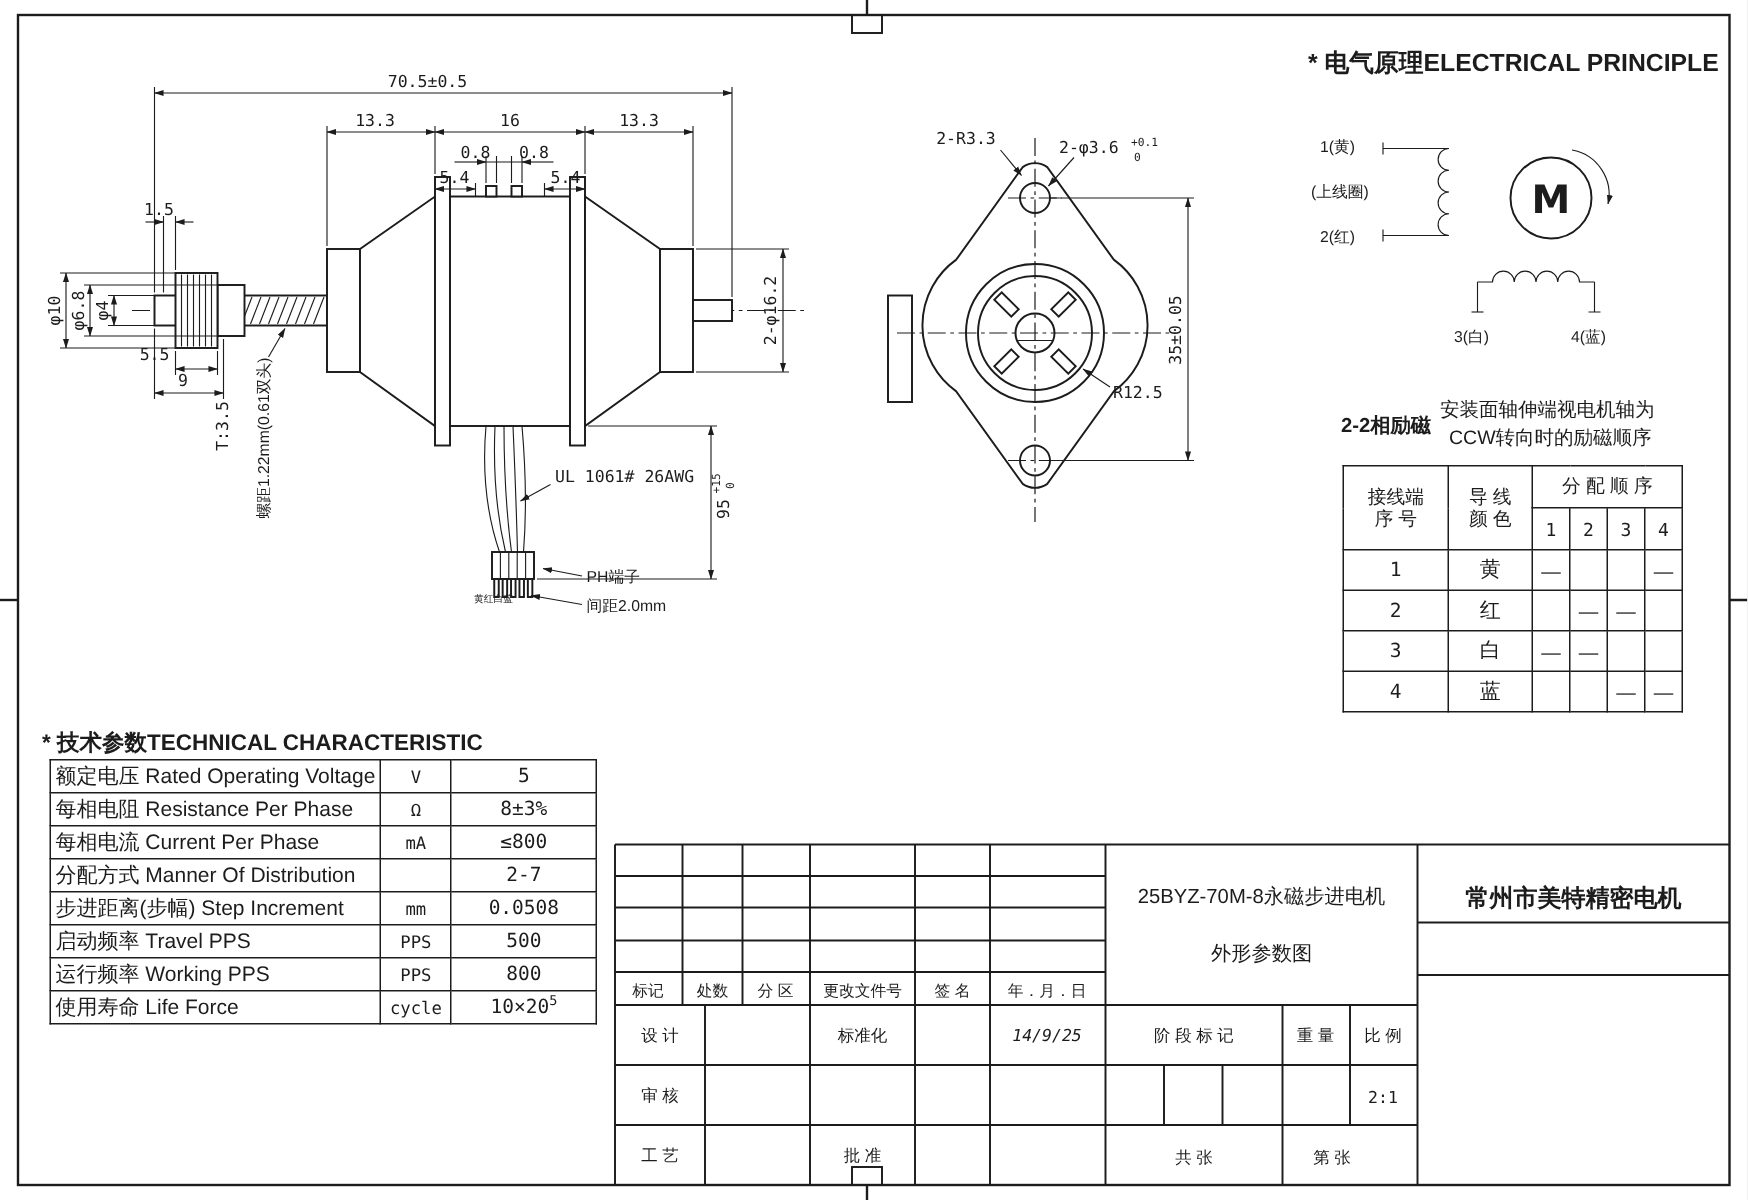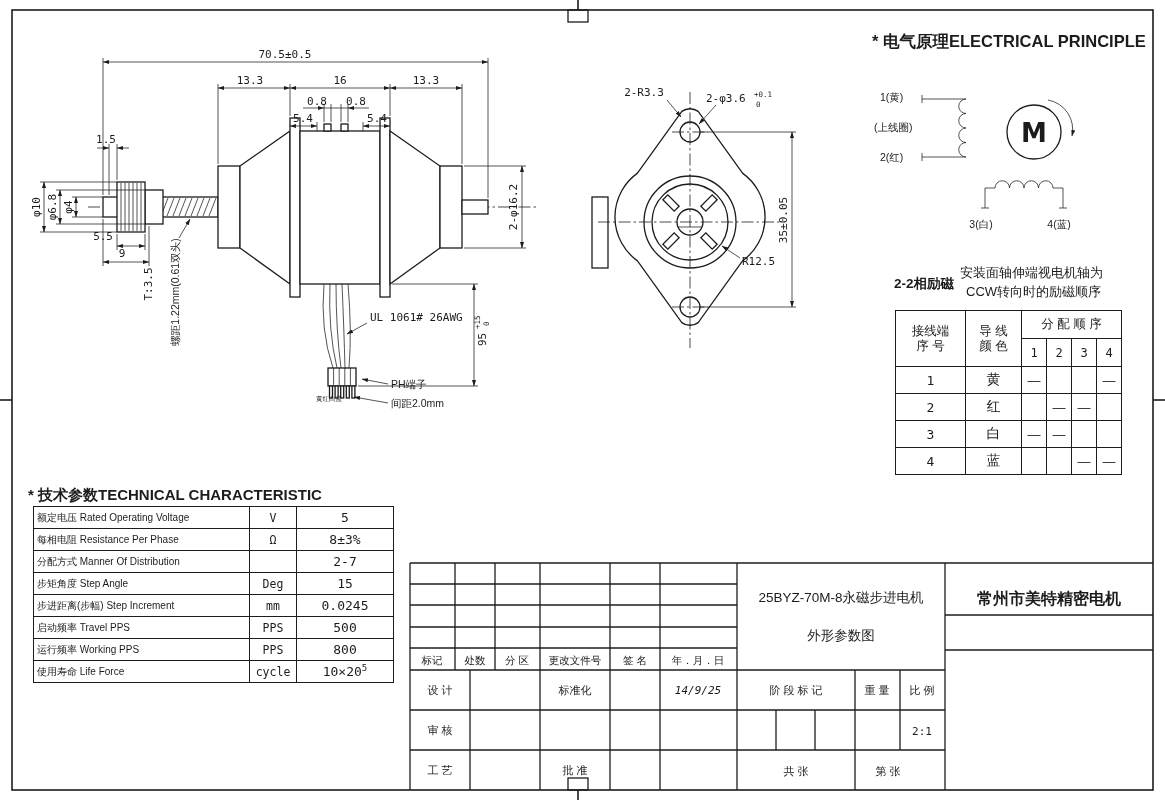--- a/index.html
+++ b/index.html
@@ -25,21 +25,21 @@
   .it{font-style:italic;}
   
   .ln{stroke:#1c1c1c;stroke-width:1.3;fill:none;}
   .lw{stroke:#1c1c1c;stroke-width:1.3;fill:#ffffff;}
   .lt{stroke:#1c1c1c;stroke-width:0.75;fill:none;}
   .cl{stroke:#1c1c1c;stroke-width:0.8;fill:none;stroke-dasharray:12 3 2.5 3;}
   .fr{stroke:#1c1c1c;stroke-width:1.6;fill:none;}
   table{border-collapse:collapse;table-layout:fixed;}
   td{border:1px solid #1c1c1c;overflow:hidden;white-space:nowrap;}
   .tech-table{position:absolute;left:33px;top:506px;}
-  .tech-table td{height:21px;padding:0 3px;font-size:10px;}
+  .tech-table td{height:21px;padding:0 3px;font-size:14px;}
   .tech-table .tn{width:209px;text-align:left;}
   .tech-table .tu{width:40px;text-align:center;font-family:"DejaVu Sans Mono",monospace;font-size:11.5px;}
   .tech-table .tv{width:90px;text-align:center;font-family:"DejaVu Sans Mono",monospace;font-size:13px;}
   .tech-table sup{font-size:9px;}
   .wire-table{position:absolute;left:895px;top:310px;}
   .wire-table td{text-align:center;}
   .wire-table .wh{height:25px;font-size:12.5px;line-height:1.15;}
   .wire-table .wn{height:25px;font-family:"DejaVu Sans Mono",monospace;font-size:12px;}
   .wire-table .wno{height:24px;font-family:"DejaVu Sans Mono",monospace;font-size:13px;}
   .wire-table .wc{height:24px;font-size:14px;}
@@ -337,33 +337,33 @@
       <td class="tn">额定电压 Rated Operating Voltage</td>
       <td class="tu">V</td>
       <td class="tv"><span>5</span><sup></sup></td>
     </tr>
     <tr>
       <td class="tn">每相电阻 Resistance Per Phase</td>
       <td class="tu">Ω</td>
       <td class="tv"><span>8±3%</span><sup></sup></td>
     </tr>
     <tr>
+      <td class="tn">每相电流 Current Per Phase</td>
+      <td class="tu">mA</td>
+      <td class="tv"><span>≤800</span><sup></sup></td>
+    </tr>
+    <tr>
       <td class="tn">分配方式 Manner Of Distribution</td>
       <td class="tu"></td>
       <td class="tv"><span>2-7</span><sup></sup></td>
     </tr>
     <tr>
-      <td class="tn">步矩角度 Step Angle</td>
-      <td class="tu">Deg</td>
-      <td class="tv"><span>15</span><sup></sup></td>
-    </tr>
-    <tr>
       <td class="tn">步进距离(步幅) Step Increment</td>
       <td class="tu">mm</td>
-      <td class="tv"><span>0.0245</span><sup></sup></td>
+      <td class="tv"><span>0.0508</span><sup></sup></td>
     </tr>
     <tr>
       <td class="tn">启动频率 Travel PPS</td>
       <td class="tu">PPS</td>
       <td class="tv"><span>500</span><sup></sup></td>
     </tr>
     <tr>
       <td class="tn">运行频率 Working PPS</td>
       <td class="tu">PPS</td>
       <td class="tv"><span>800</span><sup></sup></td>

